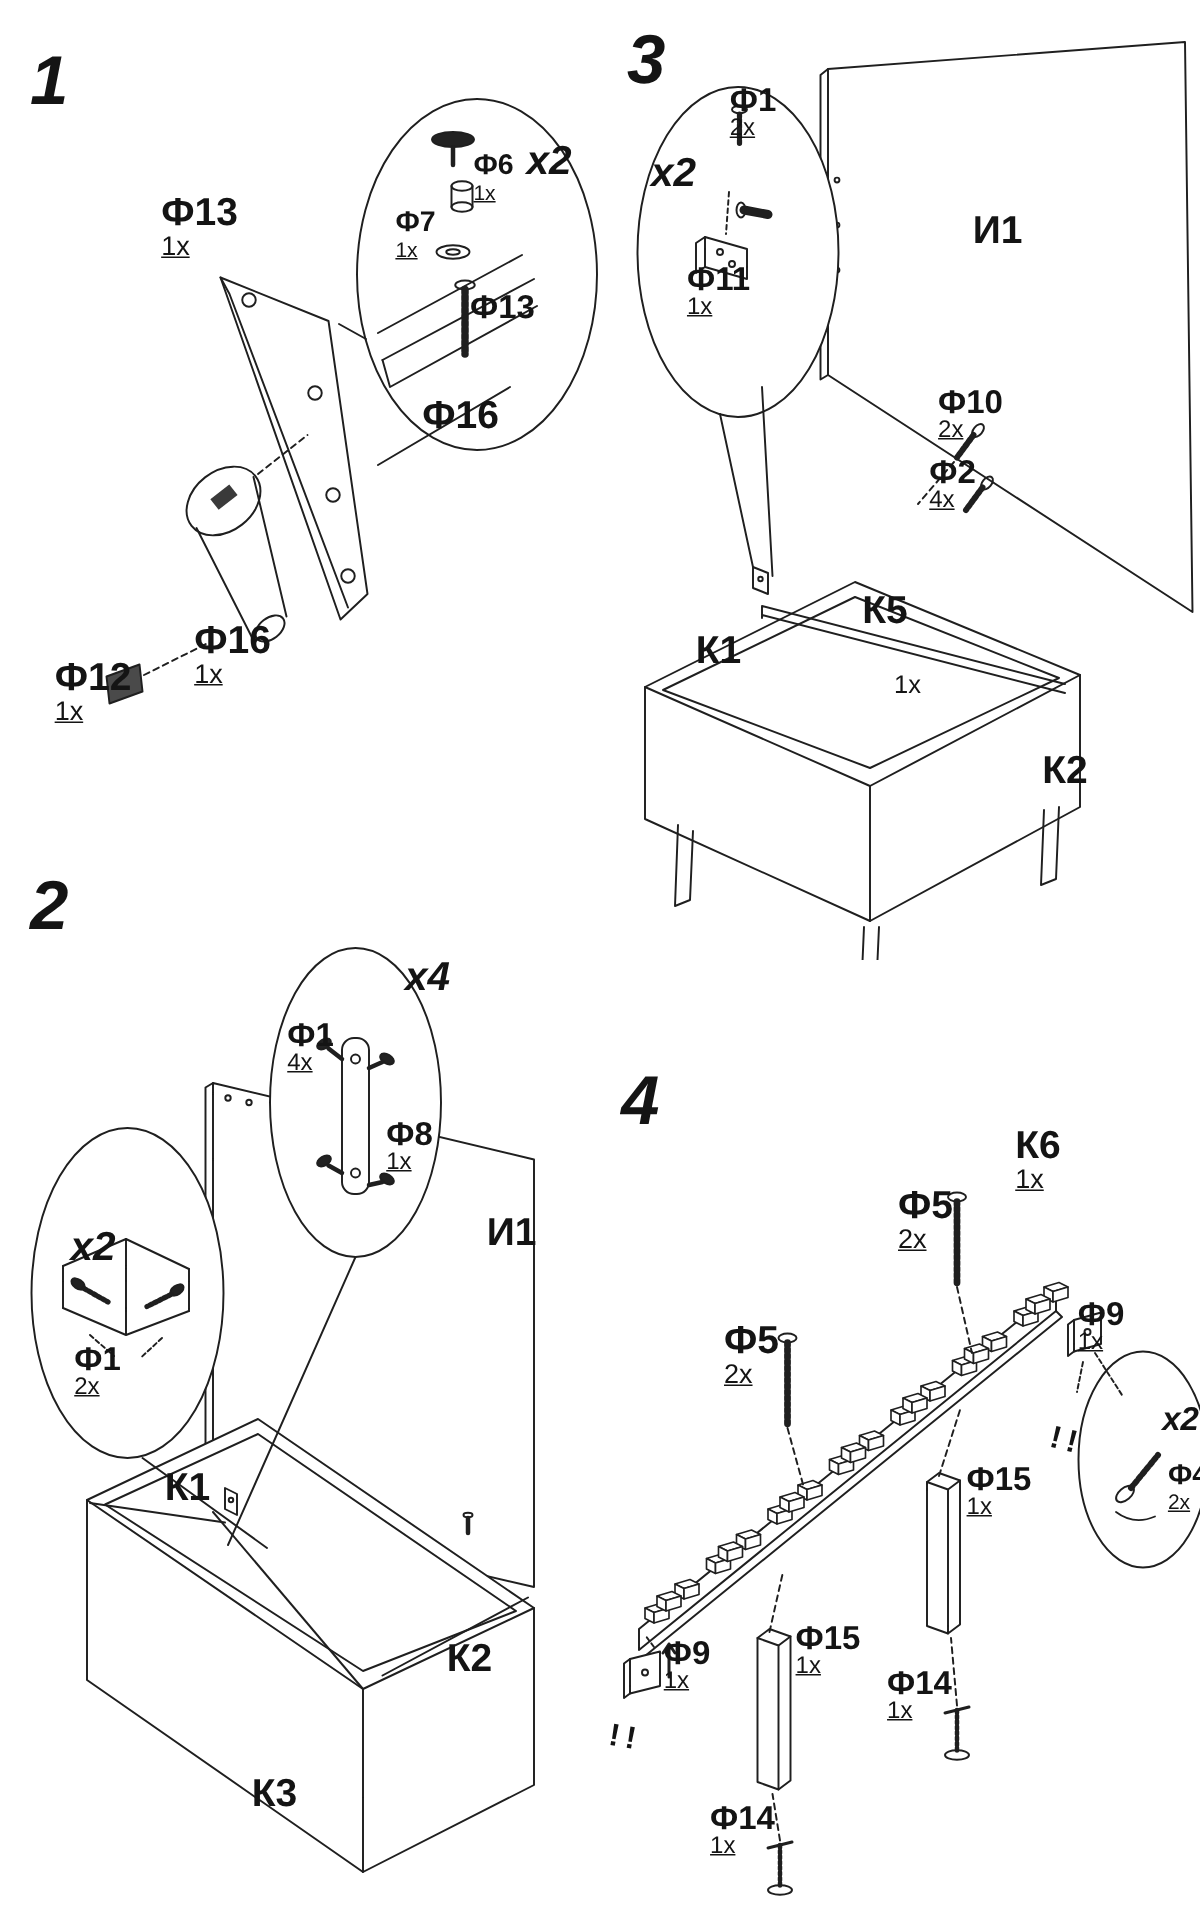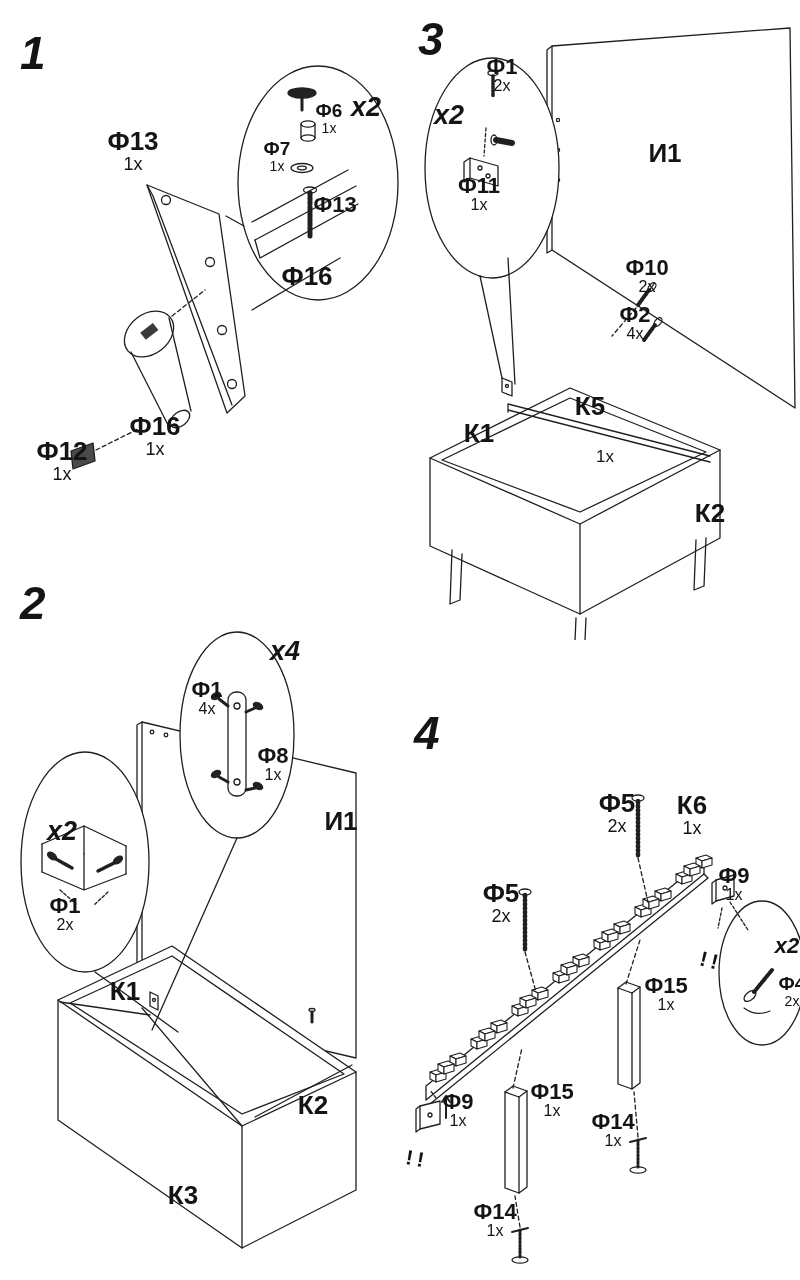--- a/index.html
+++ b/index.html
@@ -2,23 +2,23 @@
 <html><head>
 <meta charset="utf-8">
 <style>
   * { margin:0; padding:0; box-sizing:border-box; }
   html,body { width:800px; height:1280px; background:#ffffff; font-family:"Liberation Sans",sans-serif; }
   #canvas { position:relative; width:800px; height:1280px; background:#fff; overflow:hidden; }
   svg.art { position:absolute; }
   .step-num {
     position:absolute; font-size:46px; font-weight:700; font-style:italic; color:#141414; line-height:1;
   }
-  .part { position:absolute; transform:translateX(-50%); text-align:center; color:#141414; line-height:1.05; white-space:nowrap; }
+  .part { position:absolute; transform:translateX(-50%); color:#141414; line-height:1.05; white-space:nowrap; }
   .part .pname { font-weight:700; }
-  .part .pcount { font-weight:400; }
+  .part .pcount { font-weight:400;text-decoration:underline; }
   .part.lg .pname { font-size:26px; }
   .part.lg .pcount { font-size:18px; }
   .part.md .pname { font-size:22px; }
   .part.md .pcount { font-size:16px; }
   .part.sm .pname { font-size:19px; }
   .part.sm .pcount { font-size:14px; }
   .mult { position:absolute; transform:translateX(-50%); font-size:27px; font-weight:700; font-style:italic; color:#141414; line-height:1; }
   .mult.sm { font-size:22px; }
   .count-solo { position:absolute; transform:translateX(-50%); font-size:17px; color:#141414; line-height:1; }
   .bang { position:absolute; font-weight:700; font-size:21px; letter-spacing:4px; color:#141414; line-height:1; }
@@ -377,21 +377,21 @@
   </div>
   <div class="part lg" style="left:183px;top:1182px">
     <div class="pname">К3</div>
   </div>
 
   <div class="step-num" style="left:414px;top:710px">4</div>
   <div class="part lg" style="left:617px;top:790px">
     <div class="pname">Ф5</div>
     <div class="pcount">2x</div>
   </div>
-  <div class="part lg" style="left:692px;top:792px">
+  <div class="part lg" style="left:692px;top:750px">
     <div class="pname">К6</div>
     <div class="pcount">1x</div>
   </div>
   <div class="part lg" style="left:501px;top:880px">
     <div class="pname">Ф5</div>
     <div class="pcount">2x</div>
   </div>
   <div class="part md" style="left:734px;top:864px">
     <div class="pname">Ф9</div>
     <div class="pcount">1x</div>

